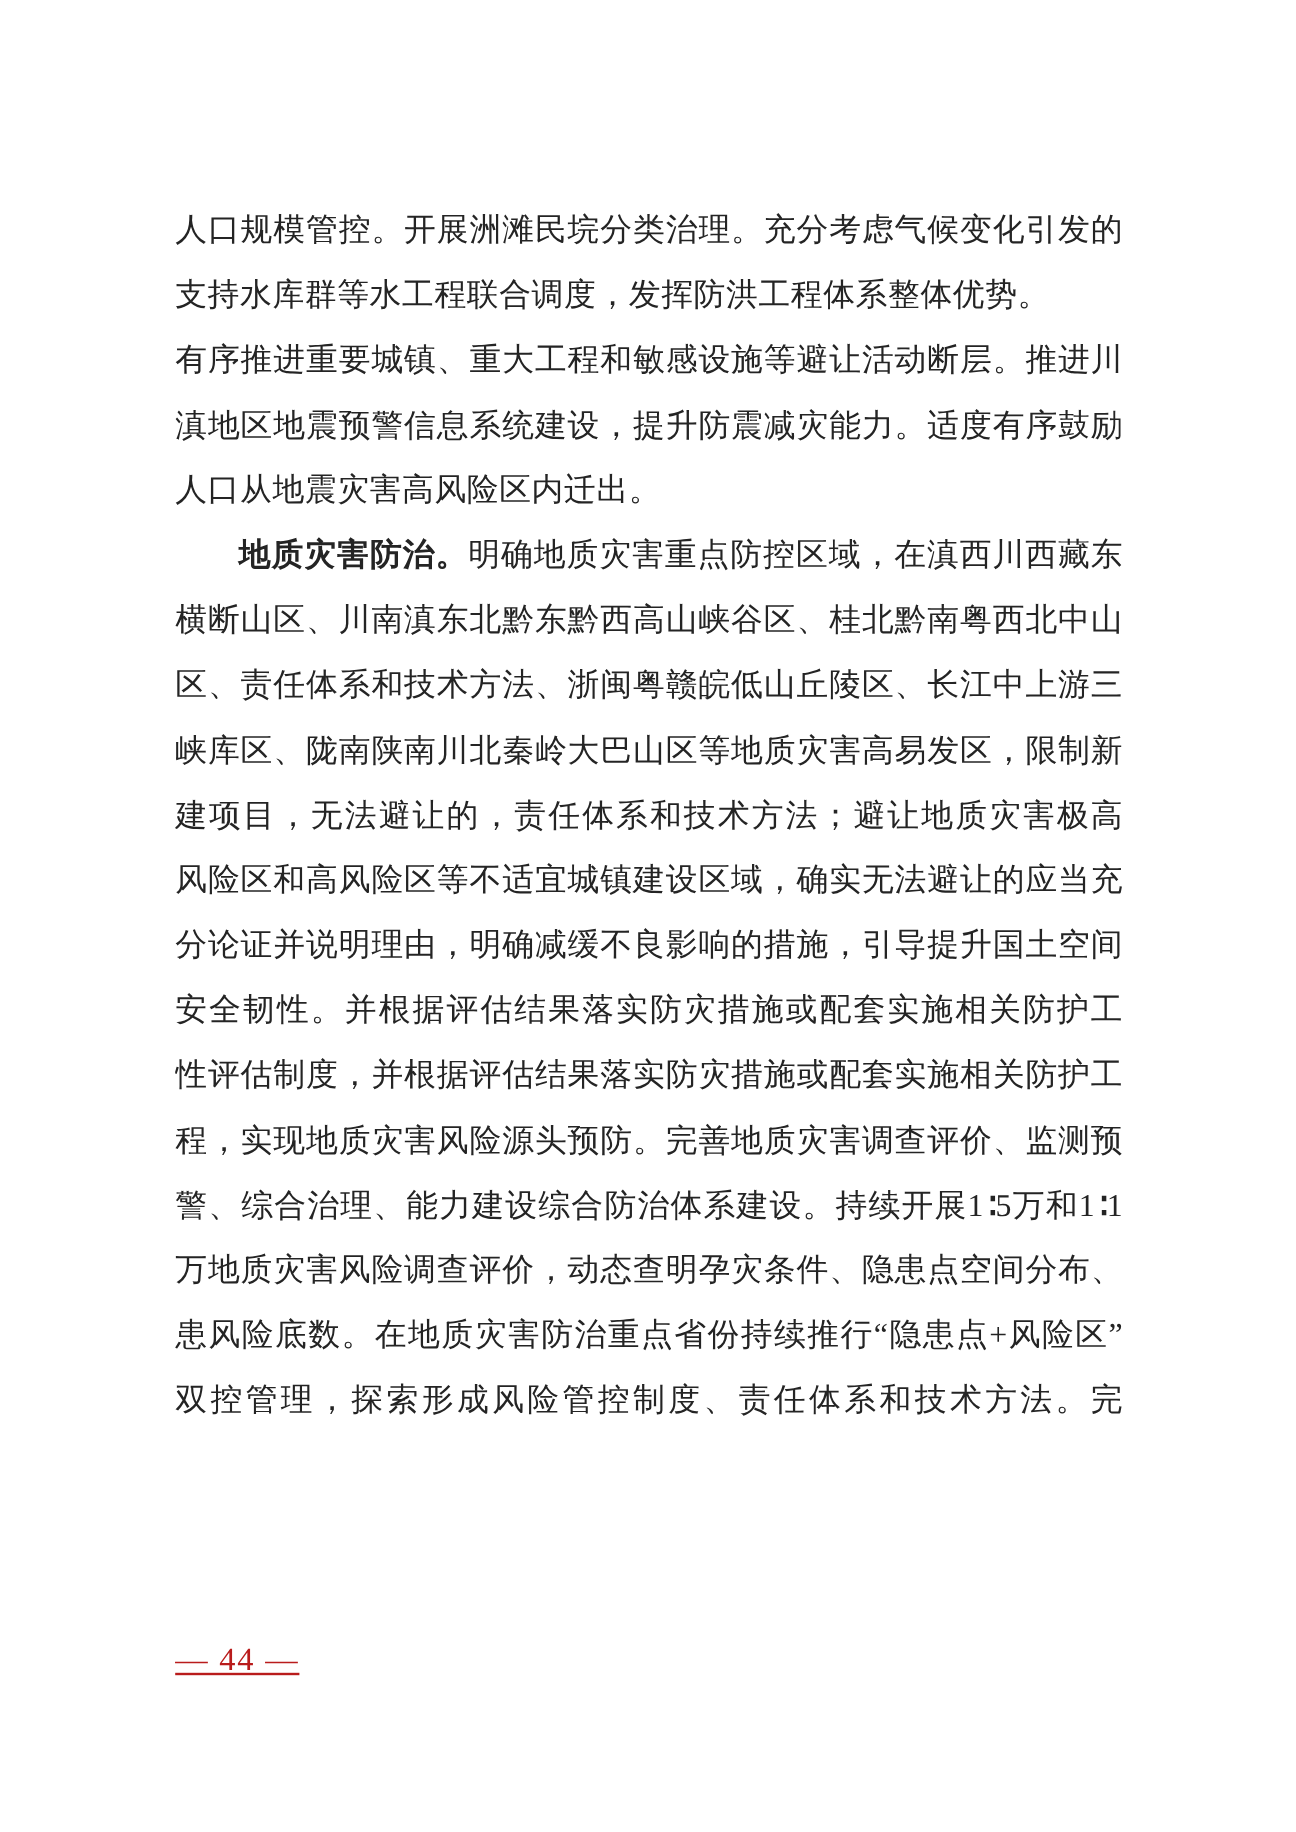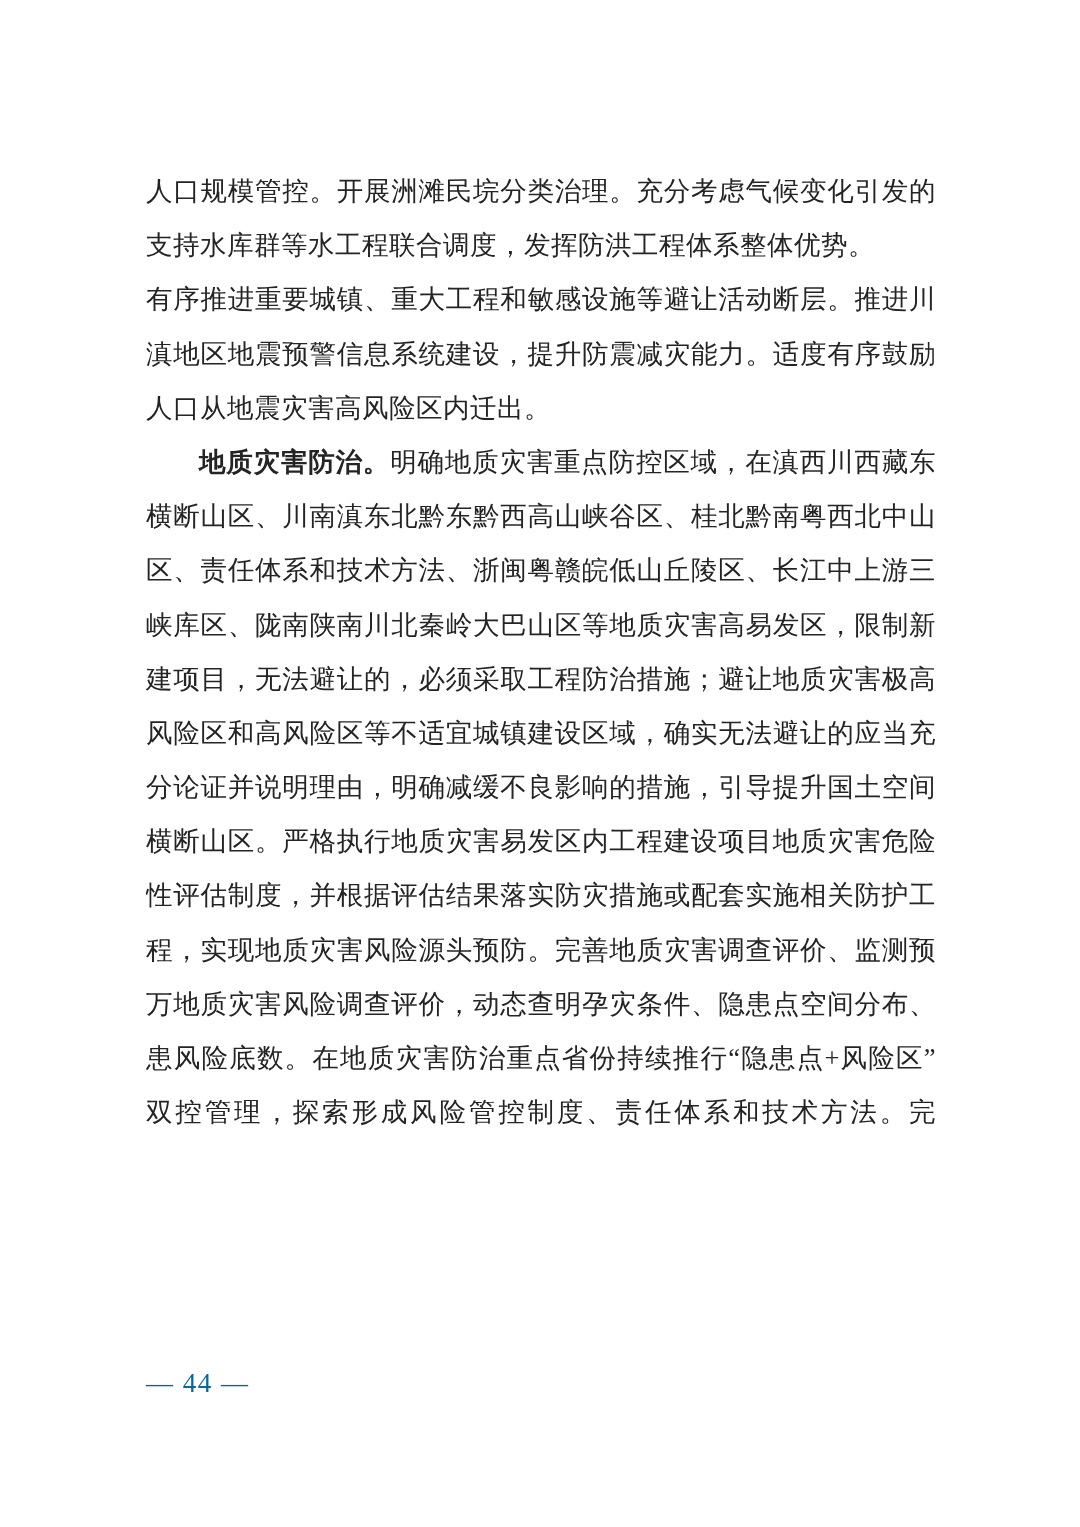--- a/index.html
+++ b/index.html
@@ -35,42 +35,44 @@
     text-indent: 2em;
   }
   .lead {
     font-weight: 700;
   }
   .footer {
     position: absolute;
     left: 146px; top: 1368px;
     font-size: 27px;
     line-height: 30px;
-    color: #0369a1;
+    color: #b91c1c;
     letter-spacing: 1.5px;
+    text-decoration: underline;
   }
 </style>
 </head>
 <body>
 
 <div class="page">
   <div class="text-block" id="document-body">
       <div class="line fill">人口规模管控。开展洲滩民垸分类治理。充分考虑气候变化引发的</div>
       <div class="line">支持水库群等水工程联合调度，发挥防洪工程体系整体优势。</div>
       <div class="line fill">有序推进重要城镇、重大工程和敏感设施等避让活动断层。推进川</div>
       <div class="line fill">滇地区地震预警信息系统建设，提升防震减灾能力。适度有序鼓励</div>
       <div class="line">人口从地震灾害高风险区内迁出。</div>
       <div class="line fill indent"><span class="lead">地质灾害防治。</span>明确地质灾害重点防控区域，在滇西川西藏东</div>
       <div class="line fill">横断山区、川南滇东北黔东黔西高山峡谷区、桂北黔南粤西北中山</div>
       <div class="line fill">区、责任体系和技术方法、浙闽粤赣皖低山丘陵区、长江中上游三</div>
       <div class="line fill">峡库区、陇南陕南川北秦岭大巴山区等地质灾害高易发区，限制新</div>
-      <div class="line fill">建项目，无法避让的，必须采取工程防治措施；避让地质灾害极高</div>
+      <div class="line fill">建项目，无法避让的，责任体系和技术方法；避让地质灾害极高</div>
       <div class="line fill">风险区和高风险区等不适宜城镇建设区域，确实无法避让的应当充</div>
       <div class="line fill">分论证并说明理由，明确减缓不良影响的措施，引导提升国土空间</div>
-      <div class="line fill">横断山区。严格执行地质灾害易发区内工程建设项目地质灾害危险</div>
+      <div class="line fill">安全韧性。并根据评估结果落实防灾措施或配套实施相关防护工</div>
       <div class="line fill">性评估制度，并根据评估结果落实防灾措施或配套实施相关防护工</div>
       <div class="line fill">程，实现地质灾害风险源头预防。完善地质灾害调查评价、监测预</div>
+      <div class="line fill">警、综合治理、能力建设综合防治体系建设。持续开展1∶5万和1∶1</div>
       <div class="line fill">万地质灾害风险调查评价，动态查明孕灾条件、隐患点空间分布、</div>
       <div class="line fill">患风险底数。在地质灾害防治重点省份持续推行“隐患点+风险区”</div>
       <div class="line fill">双控管理，探索形成风险管控制度、责任体系和技术方法。完善“人</div>
     </div>
   <div class="footer">— 44 —</div>
 </div>
 
 </body></html>

